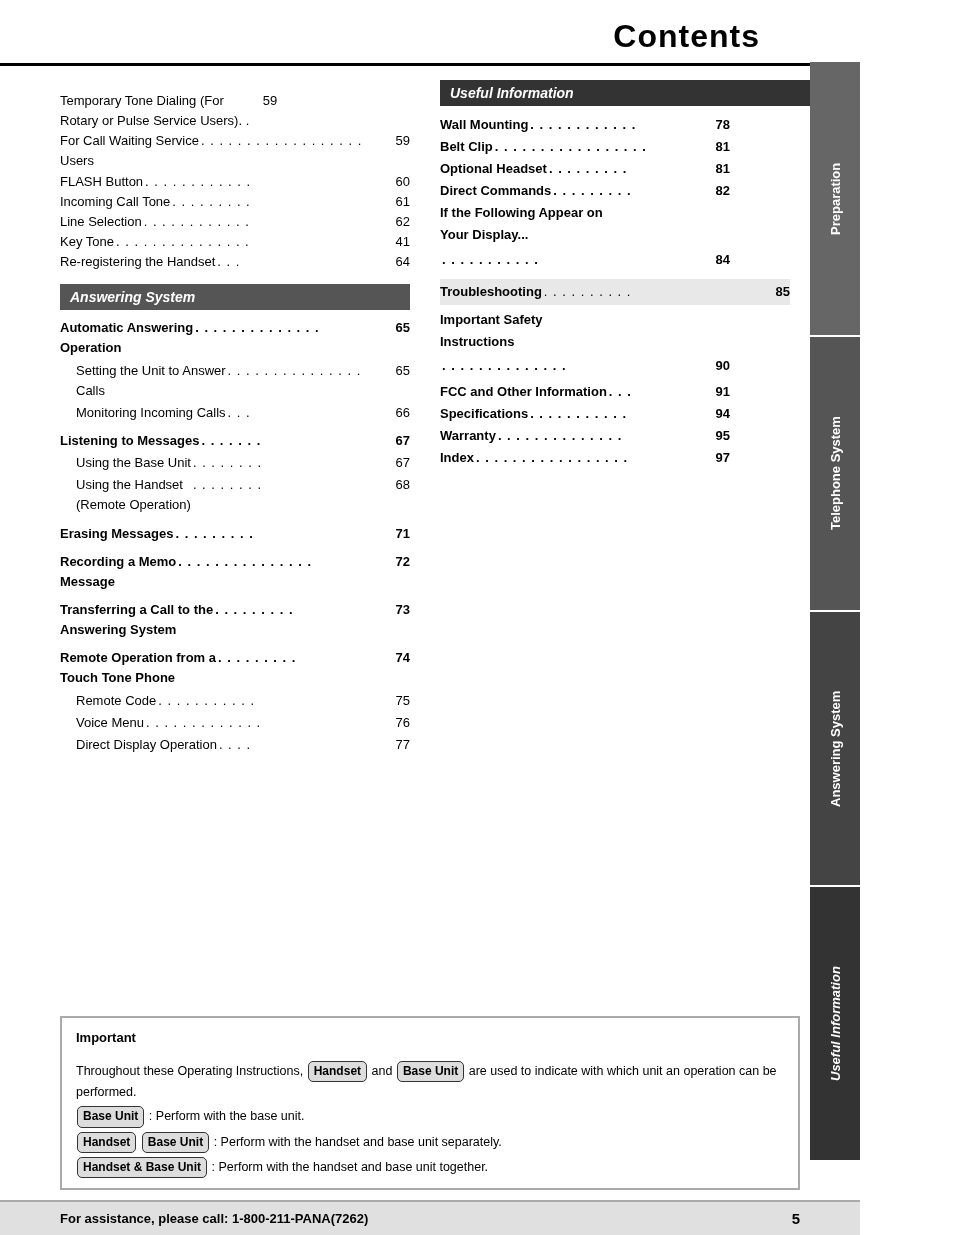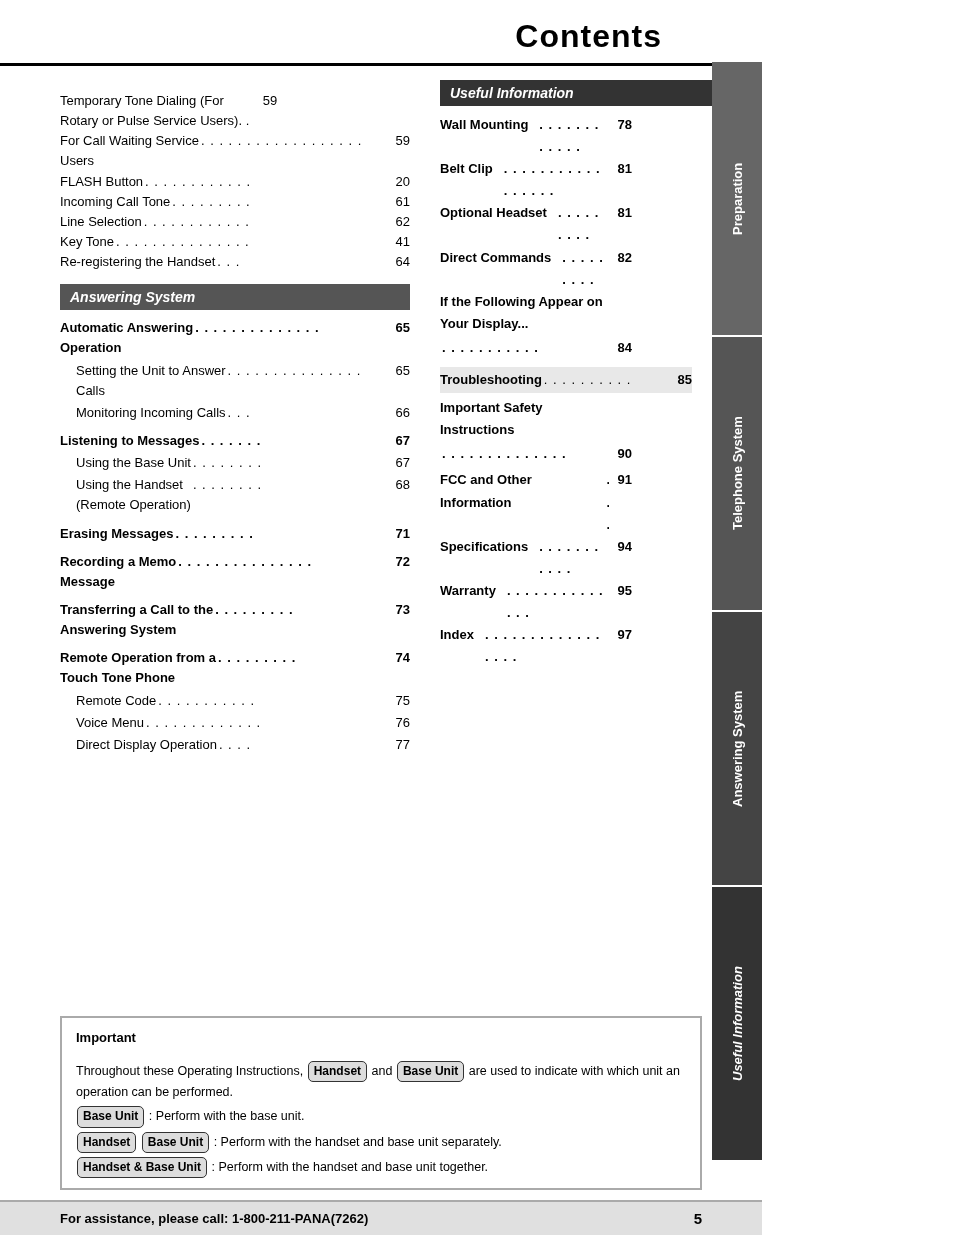--- a/index.html
+++ b/index.html
@@ -6,21 +6,21 @@
     body {
       font-family: Arial, Helvetica, sans-serif;
       font-size: 13px;
       background: #fff;
       width: 954px;
       min-height: 1235px;
       position: relative;
       color: #000;
     }
     .page-container {
-      width: 762px;
+      width: 860px;
       min-height: 1235px;
       background: #fff;
       position: relative;
       display: flex;
       flex-direction: column;
     }
     
     .title-bar {
       display: flex;
       justify-content: flex-end;
@@ -172,21 +172,20 @@
     }
     .right-toc-row {
       display: flex;
       align-items: baseline;
       line-height: 1.7;
       font-size: 13px;
       padding-right: 60px;
     }
     .right-toc-row.bold-entry {
       font-weight: bold;
-      gap: 9px;
     }
   </style>
 </head>
 <body>
 
 <div class="page-container">
 
   <div class="title-bar">
     <h1>Contents</h1>
   </div>
@@ -216,21 +215,21 @@
           <span style="font-weight:normal;min-width:28px;text-align:right;">59</span>
         </div>
         <div class="toc-row">
           <span>For Call Waiting Service<br>Users</span>
           <span class="dots">. . . . . . . . . . . . . . . . . .</span>
           <span>59</span>
         </div>
         <div class="toc-row">
           <span>FLASH Button</span>
           <span class="dots">. . . . . . . . . . . .</span>
-          <span>20</span>
+          <span>60</span>
         </div>
         <div class="toc-row">
           <span>Incoming Call Tone</span>
           <span class="dots">. . . . . . . . .</span>
           <span>61</span>
         </div>
         <div class="toc-row">
           <span>Line Selection</span>
           <span class="dots">. . . . . . . . . . . .</span>
           <span>62</span>

